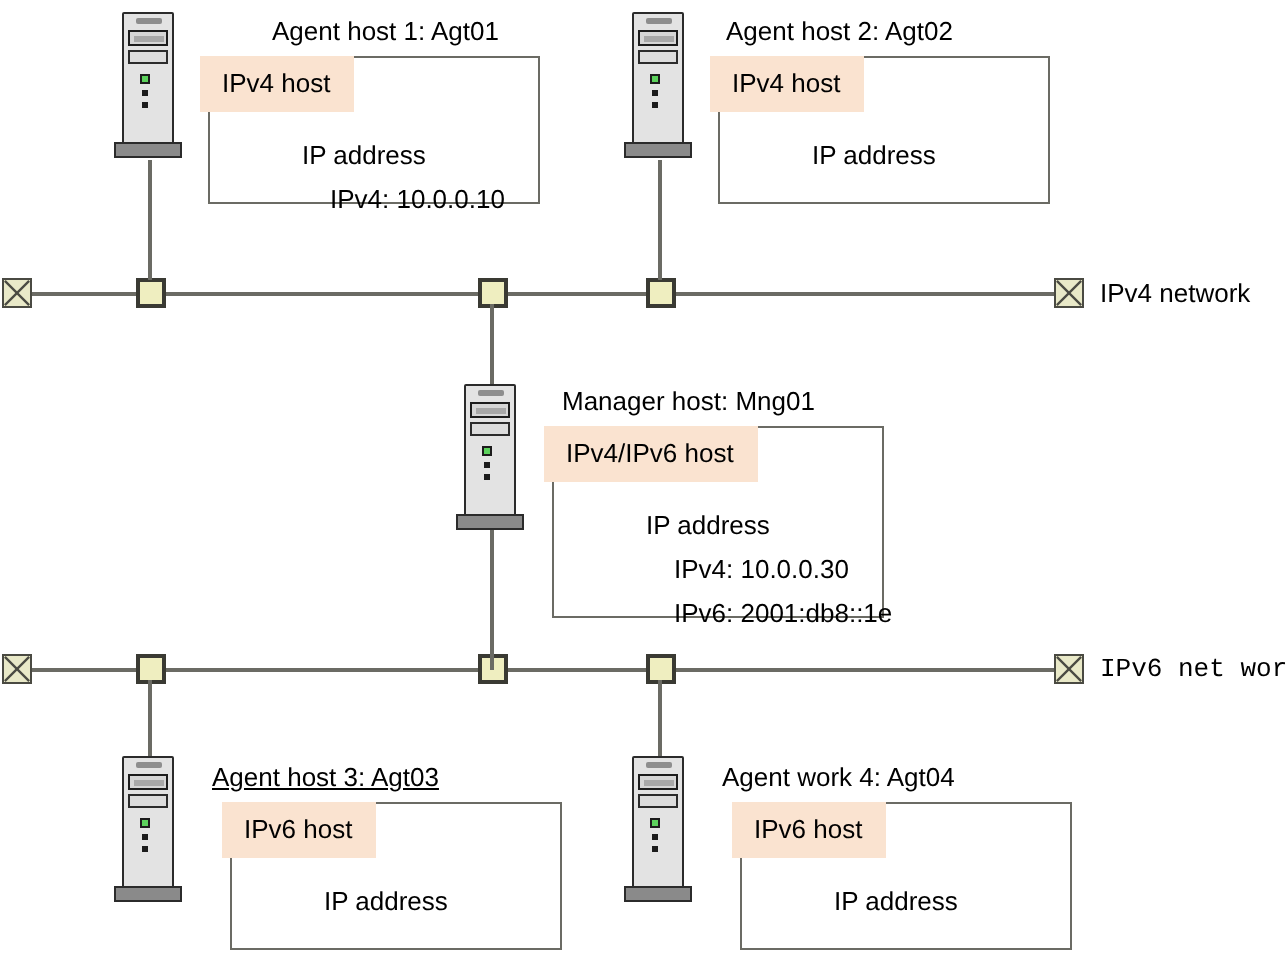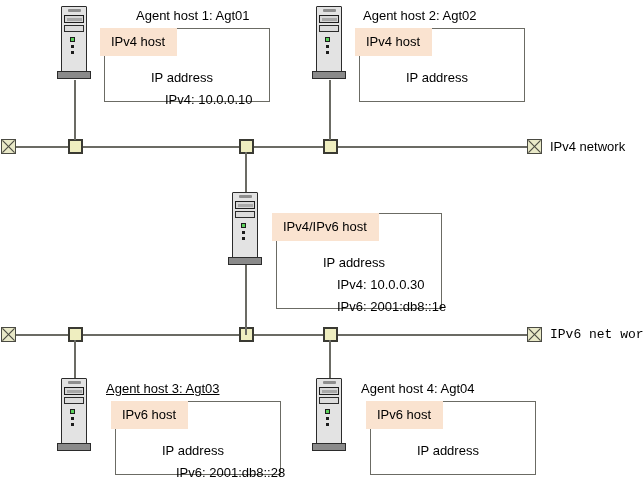--- a/index.html
+++ b/index.html
@@ -285,20 +285,21 @@
     <div class="bay1">
         <i></i>
       </div>
     <div class="bay2"></div>
     <div class="led"></div>
     <div class="dot d1"></div>
     <div class="dot d2"></div>
     <div class="base"></div>
   </div>
 
+  <div class="host-caption" style="left:281px; top:193px;">Manager host: Mng01</div>
 
   <div class="callout" style="left:276px; top:213px; width:166px; height:96px;"></div>
   <div class="callout-title" style="left:272px; top:213px;">IPv4/IPv6 host</div>
   <div class="callout-body" style="left:290px; top:252px;">
     <div class="lvl1">IP address</div>
     <div class="lvl2">IPv4: 10.0.0.30</div>
     <div class="lvl2">IPv6: 2001:db8::1e</div>
   </div>
 
   <div class="tower" style="left:57px; top:378px;">
@@ -313,37 +314,36 @@
     <div class="dot d2"></div>
     <div class="base"></div>
   </div>
 
   <div class="host-caption" style="left:106px; top:381px;text-decoration:underline;">Agent host 3: Agt03</div>
 
   <div class="callout" style="left:115px; top:401px; width:166px; height:74px;"></div>
   <div class="callout-title" style="left:111px; top:401px;">IPv6 host</div>
   <div class="callout-body" style="left:129px; top:440px;">
     <div class="lvl1">IP address</div>
-    <div class="lvl2">IPv6: 2001:db8::28</div>
   </div>
 
   <div class="tower" style="left:312px; top:378px;">
     <div class="body"></div>
     <div class="topslot"></div>
     <div class="bay1">
         <i></i>
       </div>
     <div class="bay2"></div>
     <div class="led"></div>
     <div class="dot d1"></div>
     <div class="dot d2"></div>
     <div class="base"></div>
   </div>
 
-  <div class="host-caption" style="left:361px; top:381px;">Agent host 4: Agt04</div>
+  <div class="host-caption" style="left:361px; top:381px;">Agent work 4: Agt04</div>
 
   <div class="callout" style="left:370px; top:401px; width:166px; height:74px;"></div>
   <div class="callout-title" style="left:366px; top:401px;">IPv6 host</div>
   <div class="callout-body" style="left:384px; top:440px;">
     <div class="lvl1">IP address</div>
   </div>
 
 </div>
 
 </body></html>

